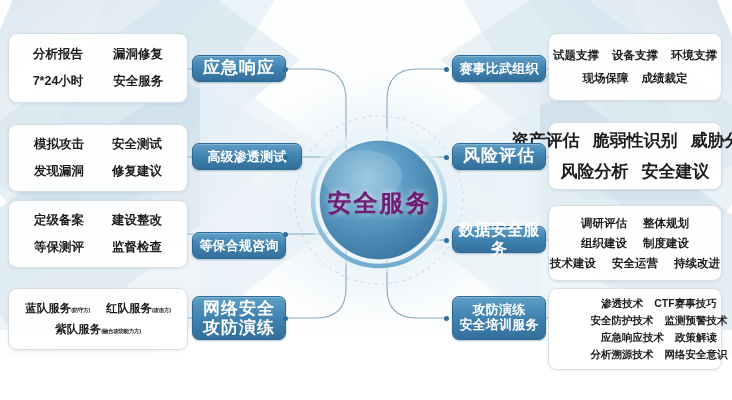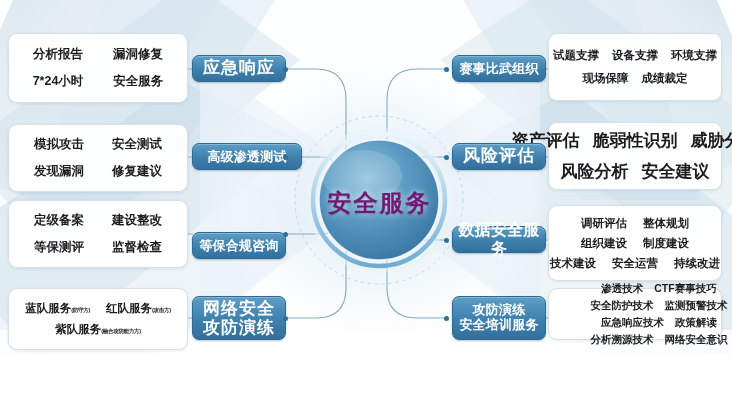--- a/index.html
+++ b/index.html
@@ -43,21 +43,21 @@
   .L4 .drow{gap:16px;margin:3px 0;}
 
   
   .R{left:548px;width:174px;}
   .R1{top:33px;height:68px;font-size:11.5px;}
   .R1 .drow{gap:13px;margin:4px 0;}
   .R2{top:122px;height:68px;font-size:17px;}
   .R2 .drow{gap:13px;margin:4px 0;}
   .R3{top:205px;height:76px;font-size:11.5px;}
   .R3 .drow{gap:16px;margin:2.5px 0;}
-  .R4{top:288px;height:52px;font-size:10.5px;padding-left:48px;}
+  .R4{top:288px;height:82px;font-size:10.5px;padding-left:48px;}
   .R4 .drow{gap:11px;margin:1.5px 0;}
 
   
   .pill{
     position:absolute;
     border-radius:7px;
     color:#ffffff;
     font-weight:bold;
     display:flex;flex-direction:column;
     align-items:center;justify-content:center;

